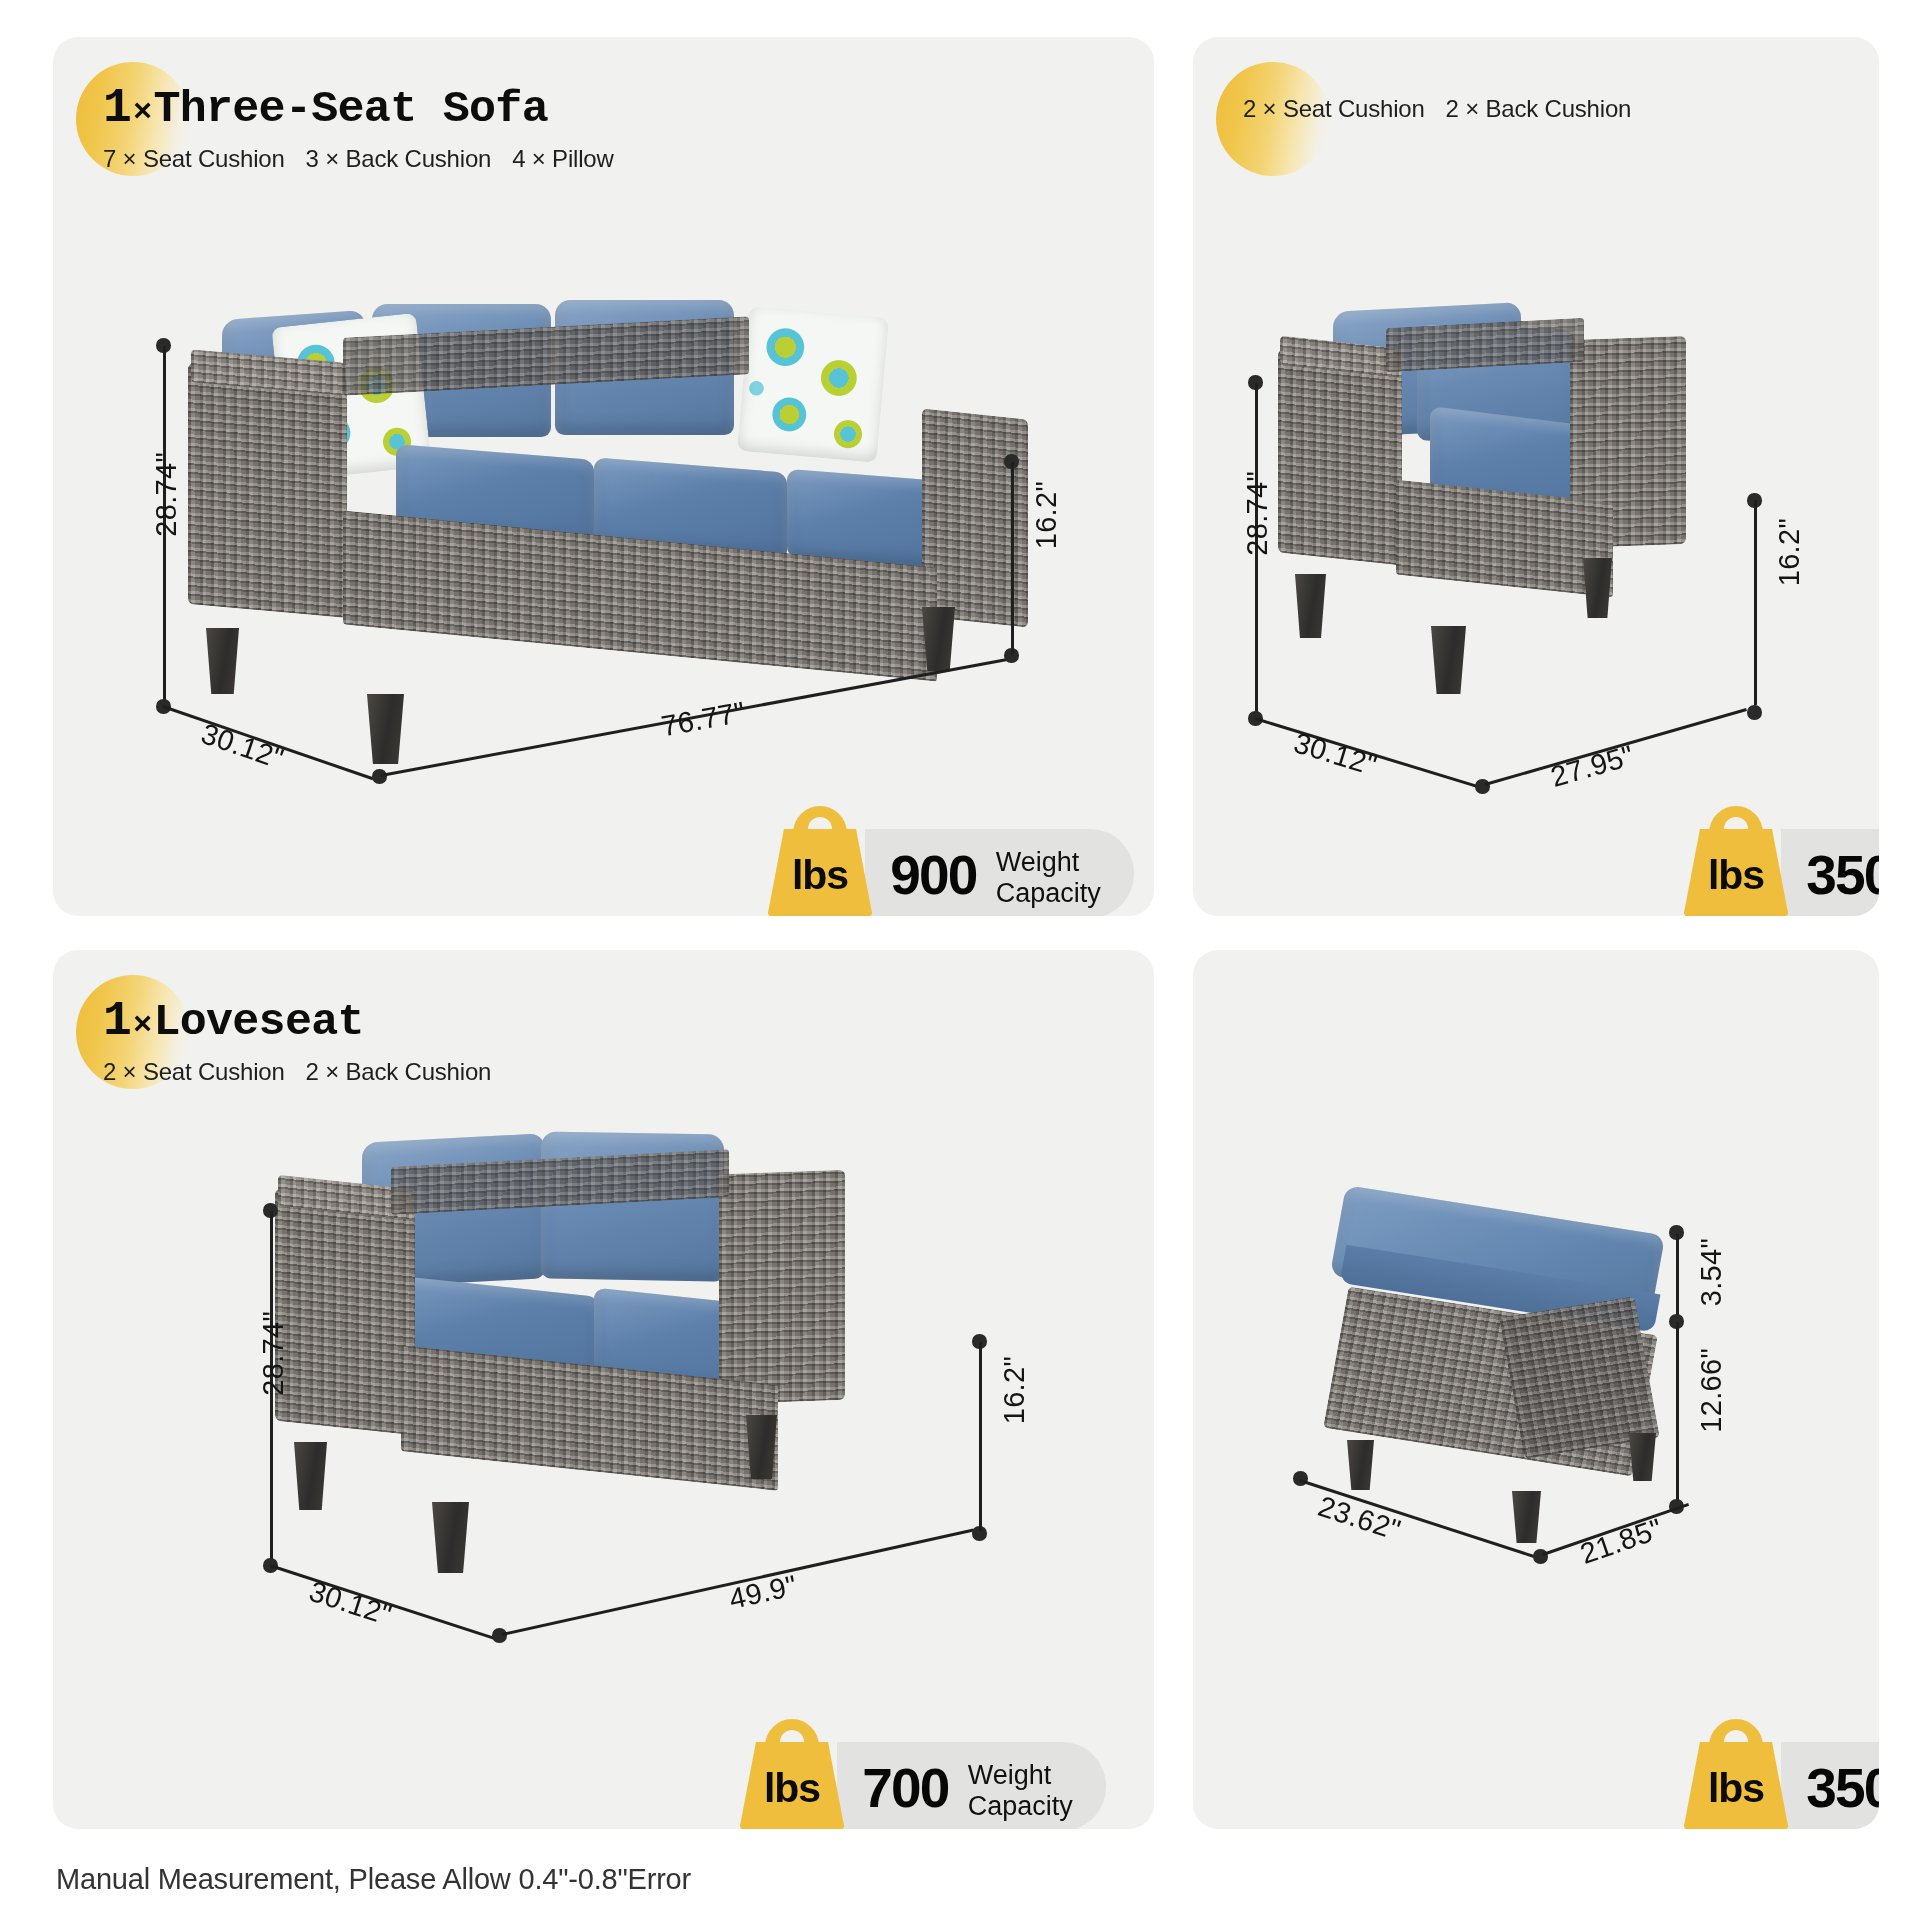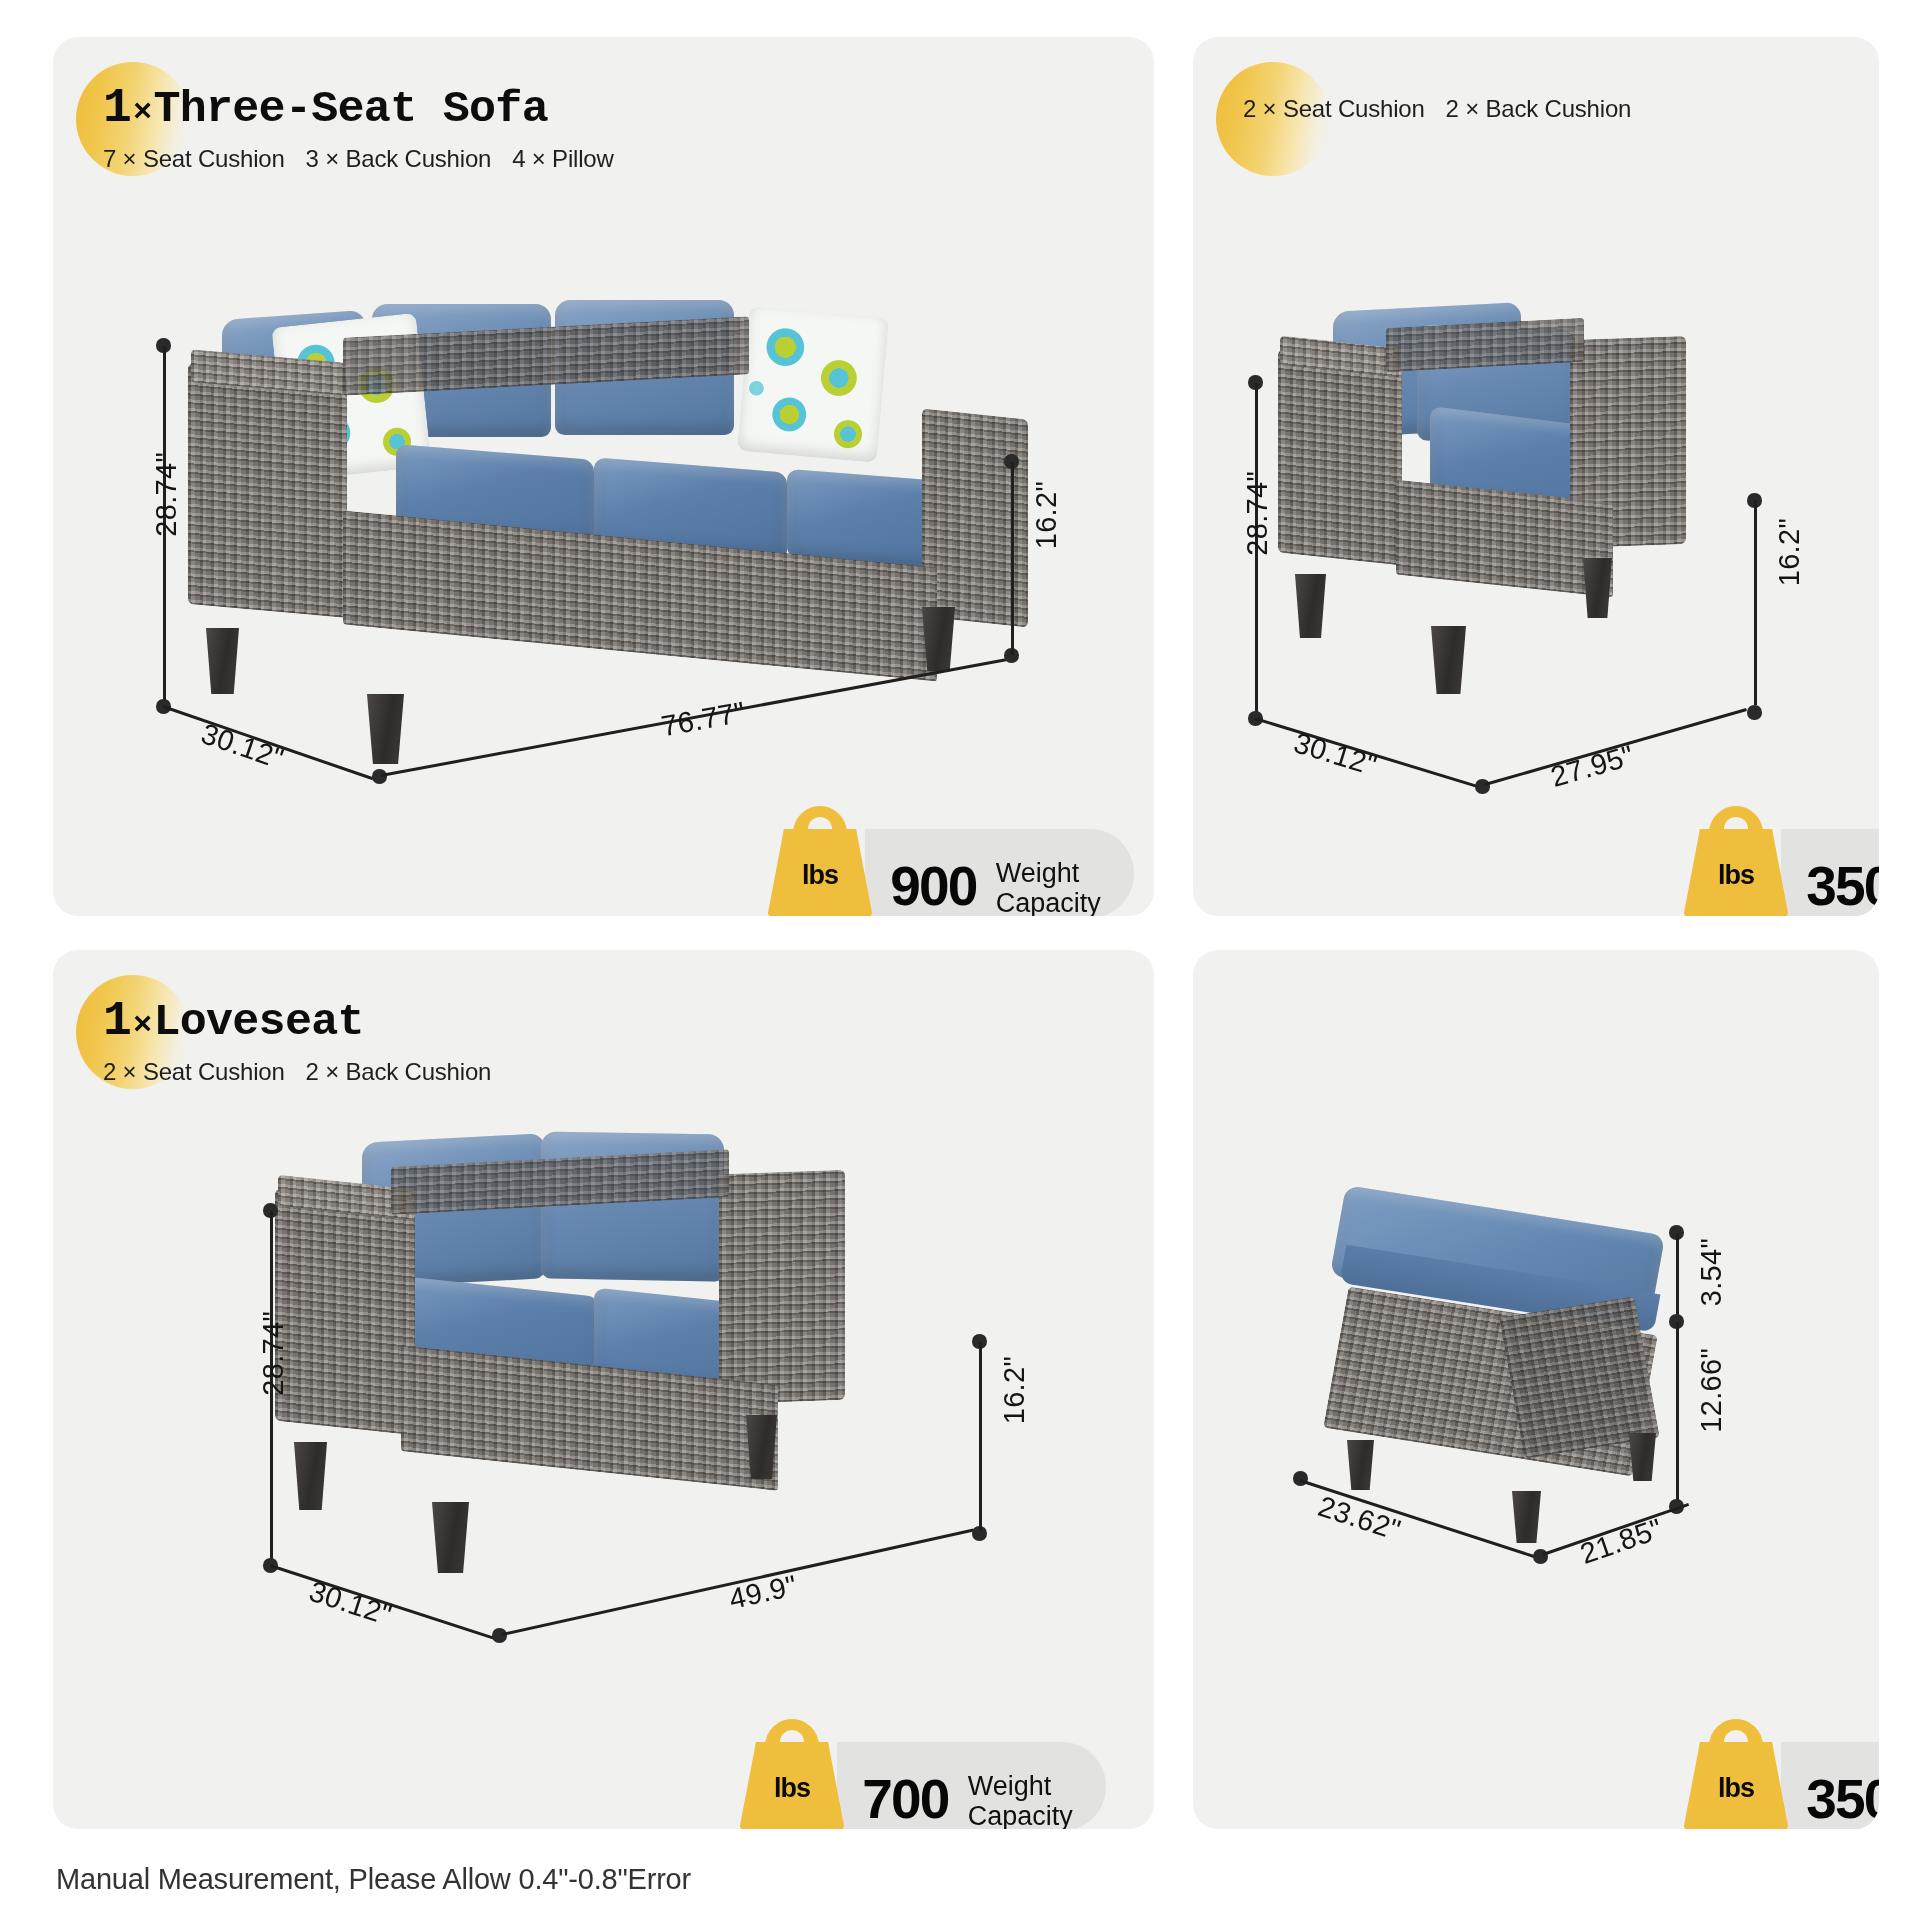--- a/index.html
+++ b/index.html
@@ -114,28 +114,28 @@
     width:24px; height:24px; border-radius:50%; background:#f1f1f0;
   }
   .badge-weight .body{
     position:absolute; left:0; top:0; width:106px; height:89px;
     background:#efbe3d;
     clip-path:polygon(16% 0%, 84% 0%, 100% 100%, 0% 100%);
     border-radius:7.7px;
     display:flex; align-items:center; justify-content:center;
   }
   .badge-weight .lbs{
-    font-size:27px; font-weight:800; color:#0b0b0b; letter-spacing:-1px;
+    font-size:41px; font-weight:800; color:#0b0b0b; letter-spacing:-1px;
     position:relative; top:1.9px;text-align:right;
   }
   .badge-pill{
     margin-left:-7.7px;
     background:#e2e2e1;
     border-radius:0 44px 44px 0;
-    display:flex; align-items:flex-end;
+    display:flex; align-items:center;
     padding:8px 33px 0 25px; gap:19.3px;
   }
   .badge-num{
     position:relative; font-size:55px; font-weight:800; color:#070707;
     letter-spacing:-1.9px; line-height:1; padding-bottom:3.9px;
   }
   .badge-num::after{
     content:""; position:absolute; left:-2.9px; right:-2.9px; bottom:-1.9px;
     height:12.6px; background:#efbe3d; border-radius:2.9px; z-index:-1;
   }

